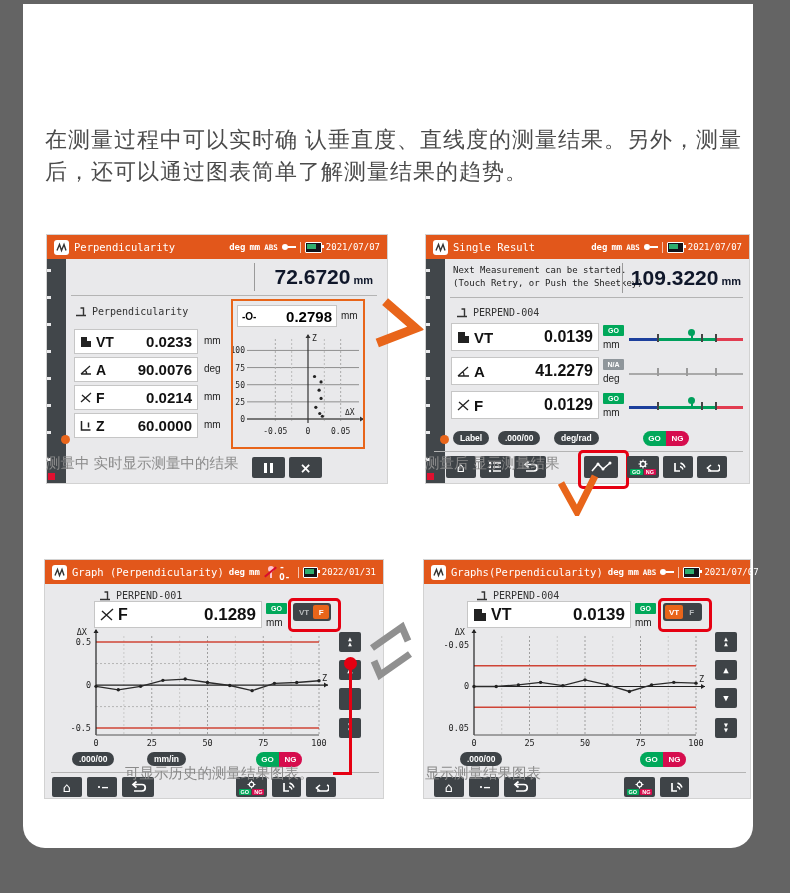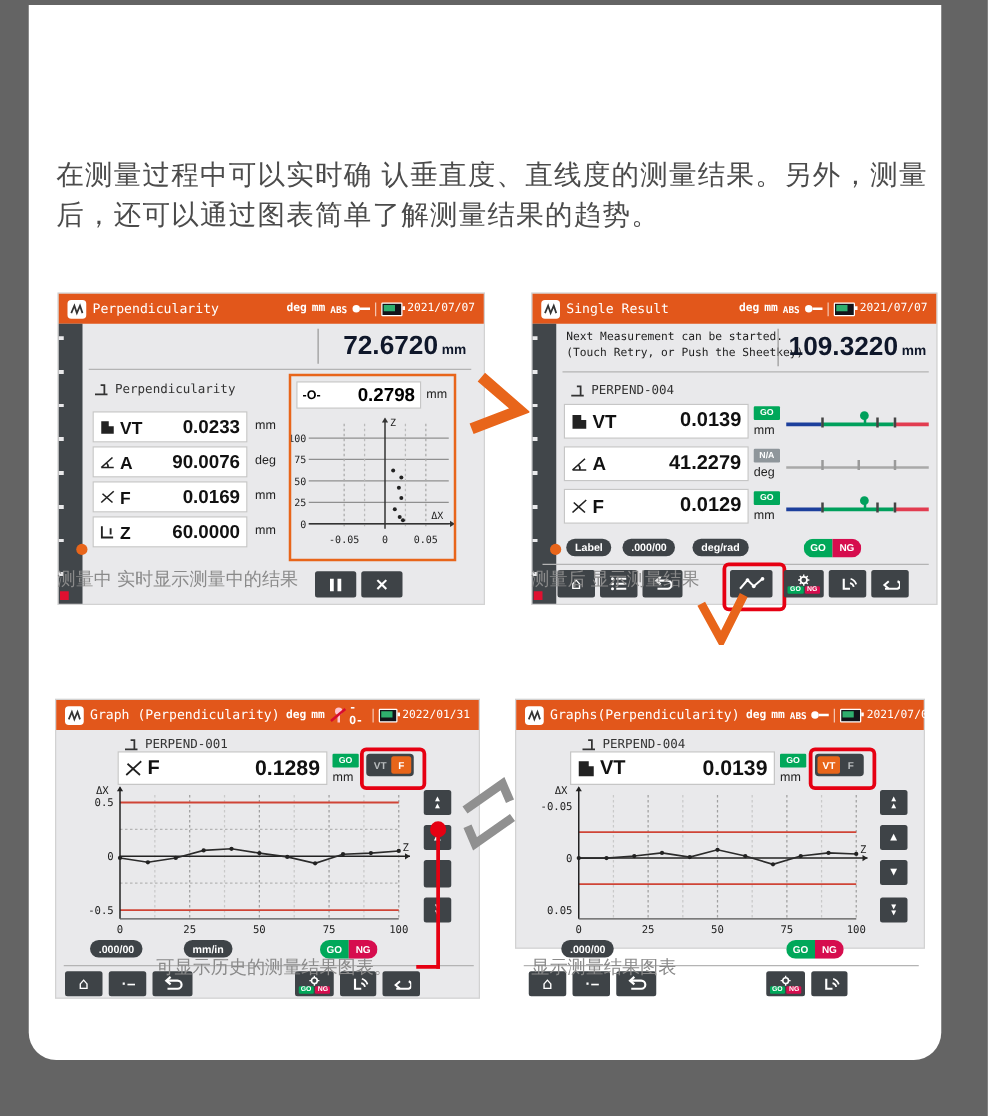--- a/index.html
+++ b/index.html
@@ -6,21 +6,21 @@
   .stage{position:relative;width:790px;height:893px;background:#646464;font-family:"Liberation Sans",sans-serif;overflow:hidden;}
   .card{position:absolute;left:23px;top:4px;width:730px;height:844px;background:#ffffff;border-radius:0 0 22px 22px;}
   .page-title{position:absolute;left:45px;top:34px;font-size:34px;font-weight:900;color:#ff6c0c;letter-spacing:1px;white-space:nowrap;}
   .intro{position:absolute;left:45px;top:98px;width:700px;font-size:22px;line-height:1.45;color:#4b4b4b;letter-spacing:1px;margin-top:26px;}
 
   
   .screen{position:absolute;background:#e9e9eb;border:1px solid #d2d2d2;box-sizing:border-box;font-family:"DejaVu Sans Mono",monospace;margin-top:36px;}
   #scr-live{left:46px;top:198px;width:342px;height:250px;}
   #scr-single{left:425px;top:198px;width:325px;height:250px;}
   #scr-gf{left:44px;top:523px;width:340px;height:240px;}
-  #scr-gvt{left:412px;top:523px;width:328px;height:200px;}
+  #scr-gvt{left:423px;top:523px;width:328px;height:240px;}
 
   .hdr{position:absolute;left:0;top:0;right:0;height:24px;background:#e2571b;display:flex;align-items:center;gap:5px;padding:0 7px;box-sizing:border-box;}
   .brand{width:15px;height:15px;background:#fff;border-radius:3px;flex:0 0 auto;display:flex;align-items:center;justify-content:center;}
   .hdr-title{color:#fff;font-size:10.5px;white-space:nowrap;}
   .hdr-right{margin-left:auto;display:flex;align-items:center;gap:4px;color:#fff;}
   .st{font-size:9px;font-weight:bold;}
   .st.abs{font-size:7.5px;}
   .keyic{position:relative;width:14px;height:8px;}
   .keyic .kc{position:absolute;left:0;top:1px;width:6px;height:6px;border-radius:50%;background:#fff;}
   .keyic .kb{position:absolute;left:6px;top:3px;width:8px;height:2px;background:#fff;}
@@ -174,21 +174,21 @@
     </div>
     <span class="unit" style="left:157px;top:128px;">deg</span>
 
     <div class="box" style="left:27px;top:150px;width:124px;height:25px;">
       <span class="ric">
           <svg width="13" height="13">
             <path d="M2,11 L12,2 M3,4 l8,7" fill="none" stroke="#222" stroke-width="1.3"></path>
           </svg>
         </span>
       <span class="lbl">F</span>
-        <span class="val">0.0169</span>
+        <span class="val">0.0214</span>
     </div>
     <span class="unit" style="left:157px;top:156px;">mm</span>
 
     <div class="box" style="left:27px;top:178px;width:124px;height:25px;">
       <span class="ric">
           <svg width="13" height="13">
             <path d="M2.5,2 v9 h9 M9.5,3.5 v5" fill="none" stroke="#222" stroke-width="1.5"></path>
           </svg>
         </span>
       <span class="lbl">Z</span>

